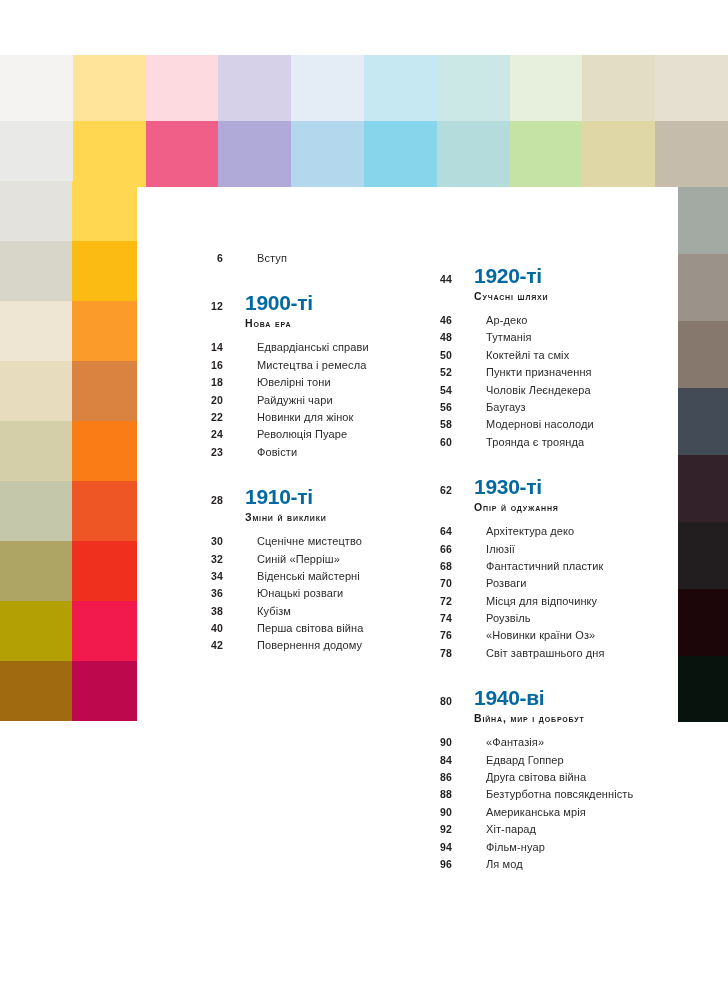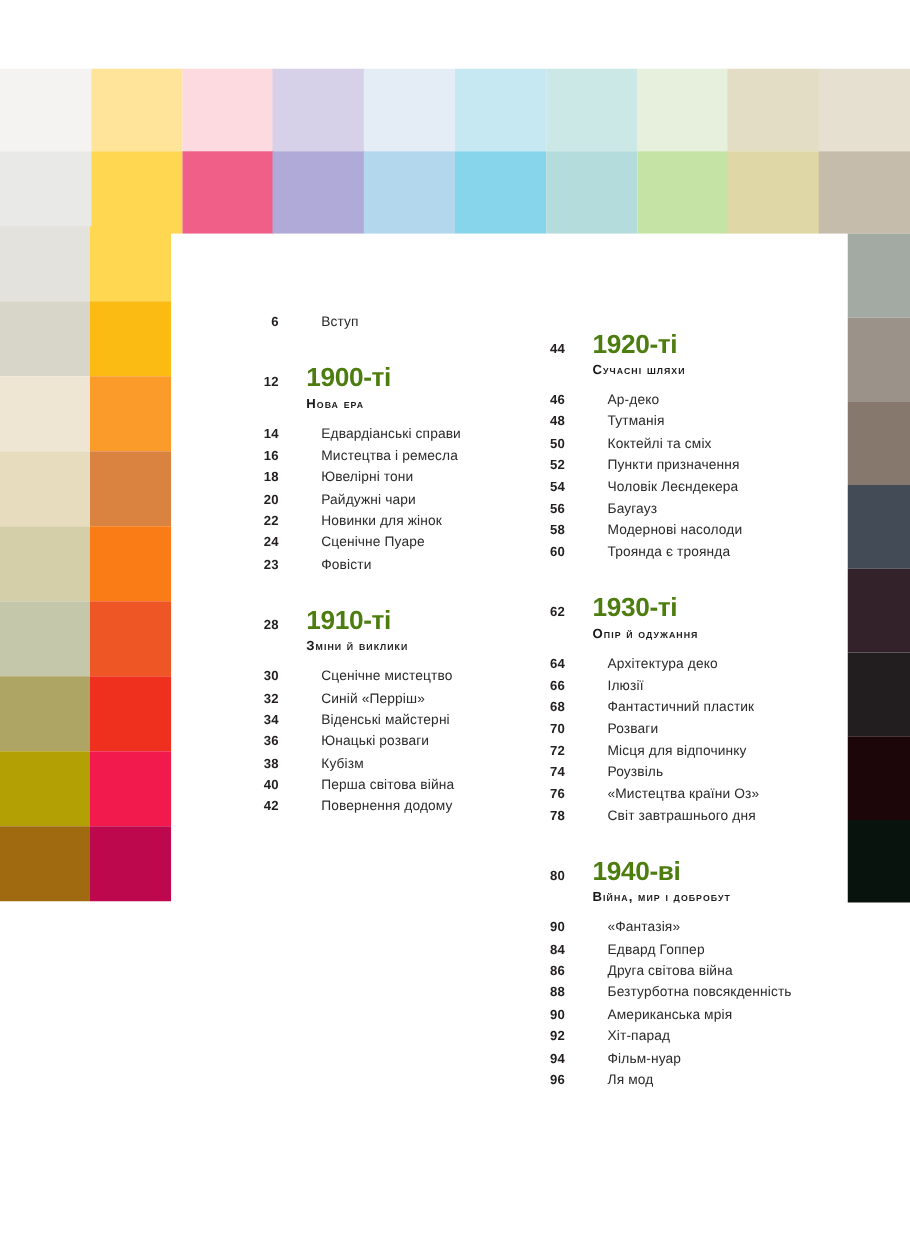--- a/index.html
+++ b/index.html
@@ -101,21 +101,21 @@
   
   .decade-block { position: relative; }
   .decade-head {
     display: flex;
     align-items: baseline;
   }
   .decade-title {
     margin-left: 22px;
     font-size: 21px;
     font-weight: 700;
-    color: #4d7c0f;
+    color: #0369a1;
     letter-spacing: -0.3px;
     white-space: nowrap;
   }
   .decade-sub {
     margin-left: 56px;
     margin-top: 4px;
     font-size: 10.5px;
     font-weight: 700;
     color: #1a1a1a;
     letter-spacing: 0.85px;
@@ -214,21 +214,21 @@
         <div class="toc-row entry">
           <div class="pg">20</div>
           <div class="entry-label">Райдужні чари</div>
         </div>
         <div class="toc-row entry">
           <div class="pg">22</div>
           <div class="entry-label">Новинки для жінок</div>
         </div>
         <div class="toc-row entry">
           <div class="pg">24</div>
-          <div class="entry-label">Сценічне Пуаре</div>
+          <div class="entry-label">Революція Пуаре</div>
         </div>
         <div class="toc-row entry">
           <div class="pg">23</div>
           <div class="entry-label">Фовісти</div>
         </div>
       </div>
       <div class="spacer-lg"></div>
       <div class="decade-block">
         <div class="toc-row decade-head">
           <div class="pg">28</div>
@@ -334,21 +334,21 @@
         <div class="toc-row entry">
           <div class="pg">72</div>
           <div class="entry-label">Місця для відпочинку</div>
         </div>
         <div class="toc-row entry">
           <div class="pg">74</div>
           <div class="entry-label">Роузвіль</div>
         </div>
         <div class="toc-row entry">
           <div class="pg">76</div>
-          <div class="entry-label">«Мистецтва країни Оз»</div>
+          <div class="entry-label">«Новинки країни Оз»</div>
         </div>
         <div class="toc-row entry">
           <div class="pg">78</div>
           <div class="entry-label">Світ завтрашнього дня</div>
         </div>
       </div>
       <div class="spacer-lg"></div>
       <div class="decade-block">
         <div class="toc-row decade-head">
           <div class="pg">80</div>

